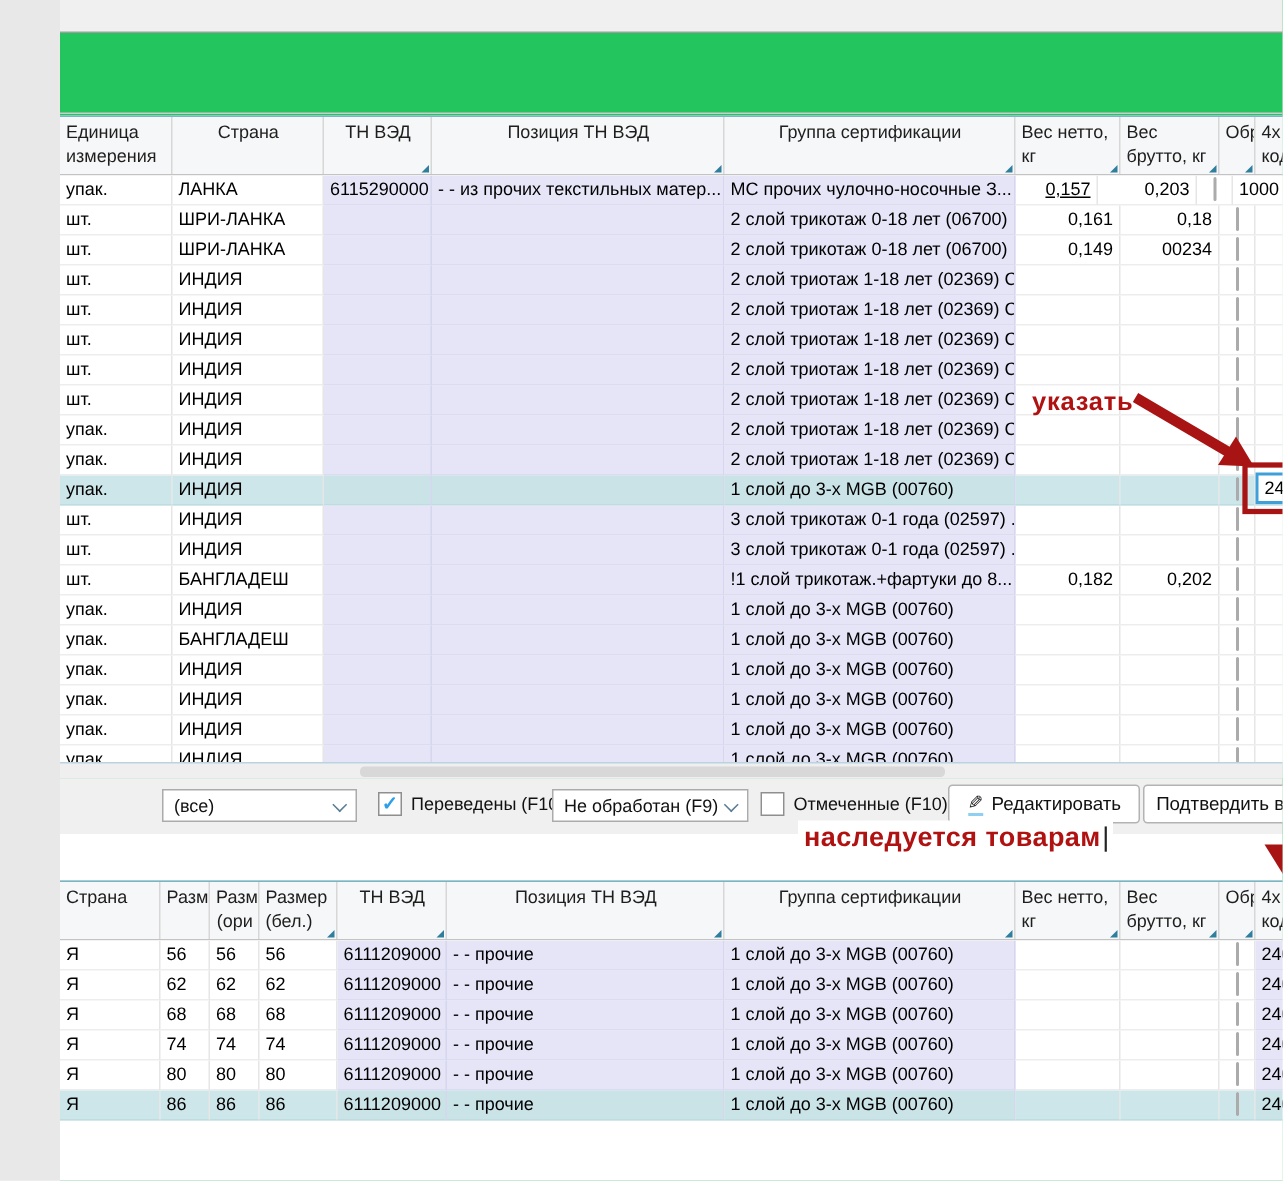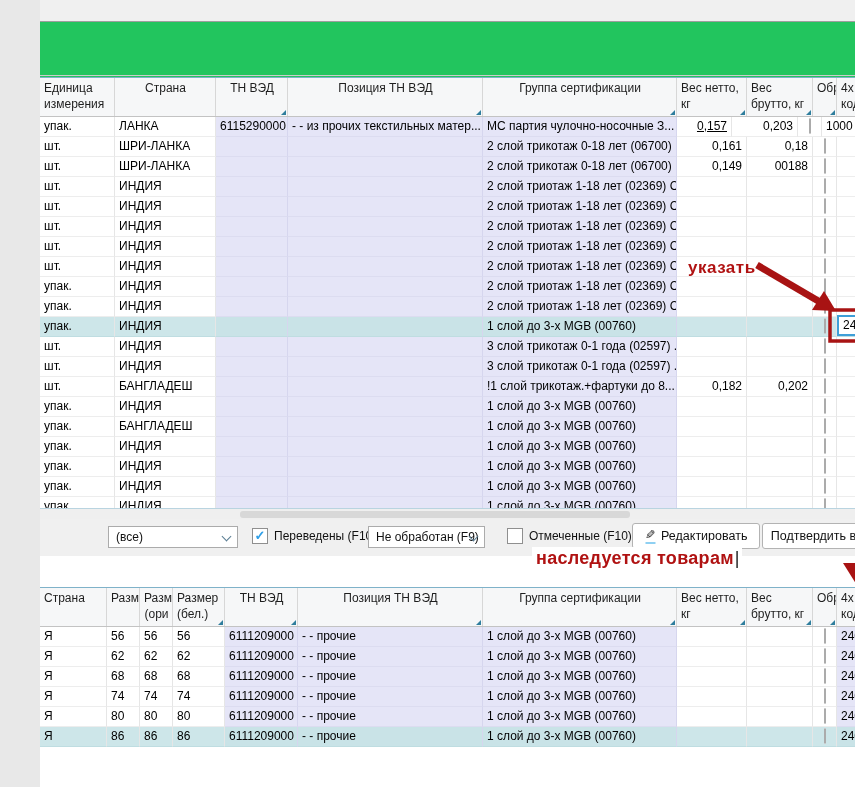--- a/index.html
+++ b/index.html
@@ -77,21 +77,21 @@
         <div class="gh-cell sortable" style="width: 66px; text-align: left;">Вес брутто, кг</div>
         <div class="gh-cell sortable" style="width: 24px; text-align: left;">Обр</div>
         <div class="gh-cell sortable" style="width: 46px; text-align: left;">4х зн код</div>
       </div>
       <div class="grid-body" style="height: 392px;">
         <div class="grid-row">
           <div class="g-cell" style="width: 75px; text-align: left;">упак.</div>
           <div class="g-cell" style="width: 101px; text-align: left;">ЛАНКА</div>
           <div class="g-cell lav" style="width: 72px; text-align: left;">6115290000</div>
           <div class="g-cell lav" style="width: 195px; text-align: left;">- - из прочих текстильных матер...</div>
-          <div class="g-cell lav" style="width: 194px; text-align: left;">МС партия чулочно-носочные З...</div>
+          <div class="g-cell lav" style="width: 194px; text-align: left;">МС прочих чулочно-носочные З...</div>
           <div class="g-cell" style="width: 55px; text-align: right; text-decoration: underline;">0,157</div>
           <div class="g-cell" style="width: 66px; text-align: right;">0,203</div>
           <div class="g-cell" style="width: 24px; text-align: center;"><span class="cb"></span></div>
           <div class="g-cell" style="width: 46px; text-align: left;">1000</div>
         </div>
         <div class="grid-row">
           <div class="g-cell" style="width: 75px; text-align: left;">шт.</div>
           <div class="g-cell" style="width: 101px; text-align: left;">ШРИ-ЛАНКА</div>
           <div class="g-cell lav" style="width: 72px; text-align: left;"></div>
           <div class="g-cell lav" style="width: 195px; text-align: left;"></div>
@@ -101,21 +101,21 @@
           <div class="g-cell" style="width: 24px; text-align: center;"><span class="cb"></span></div>
           <div class="g-cell" style="width: 46px; text-align: left;"></div>
         </div>
         <div class="grid-row">
           <div class="g-cell" style="width: 75px; text-align: left;">шт.</div>
           <div class="g-cell" style="width: 101px; text-align: left;">ШРИ-ЛАНКА</div>
           <div class="g-cell lav" style="width: 72px; text-align: left;"></div>
           <div class="g-cell lav" style="width: 195px; text-align: left;"></div>
           <div class="g-cell lav" style="width: 194px; text-align: left;">2 слой трикотаж 0-18 лет (06700)</div>
           <div class="g-cell" style="width: 70px; text-align: right;">0,149</div>
-          <div class="g-cell" style="width: 66px; text-align: right;">00188</div>
+          <div class="g-cell" style="width: 66px; text-align: right;">00234</div>
           <div class="g-cell" style="width: 24px; text-align: center;"><span class="cb"></span></div>
           <div class="g-cell" style="width: 46px; text-align: left;"></div>
         </div>
         <div class="grid-row">
           <div class="g-cell" style="width: 75px; text-align: left;">шт.</div>
           <div class="g-cell" style="width: 101px; text-align: left;">ИНДИЯ</div>
           <div class="g-cell lav" style="width: 72px; text-align: left;"></div>
           <div class="g-cell lav" style="width: 195px; text-align: left;"></div>
           <div class="g-cell lav" style="width: 194px; text-align: left;">2 слой триотаж 1-18 лет (02369) С...</div>
           <div class="g-cell" style="width: 70px; text-align: right;"></div>
@@ -310,21 +310,21 @@
 
   <div class="toolbar">
     <div class="combo" style="left:68px;width:130px;">
       <span>(все)</span>
       <span class="chev"></span>
     </div>
     <div class="tb-check" style="left:212px;">
       <span class="box">✓</span>
       <span>Переведены (F10)</span>
     </div>
-    <div class="combo" style="left:328px;width:117px;">
+    <div class="combo" style="left:328px;width:131px;">
       <span>Не обработан (F9)</span>
       <span class="chev"></span>
     </div>
     <div class="tb-check" style="left:467px;">
       <span class="box"></span>
       <span>Отмеченные (F10)</span>
     </div>
     <div class="btn" style="left:592px;width:128px;">
       <span class="pencil">✎</span>
       <span>Редактировать</span>

